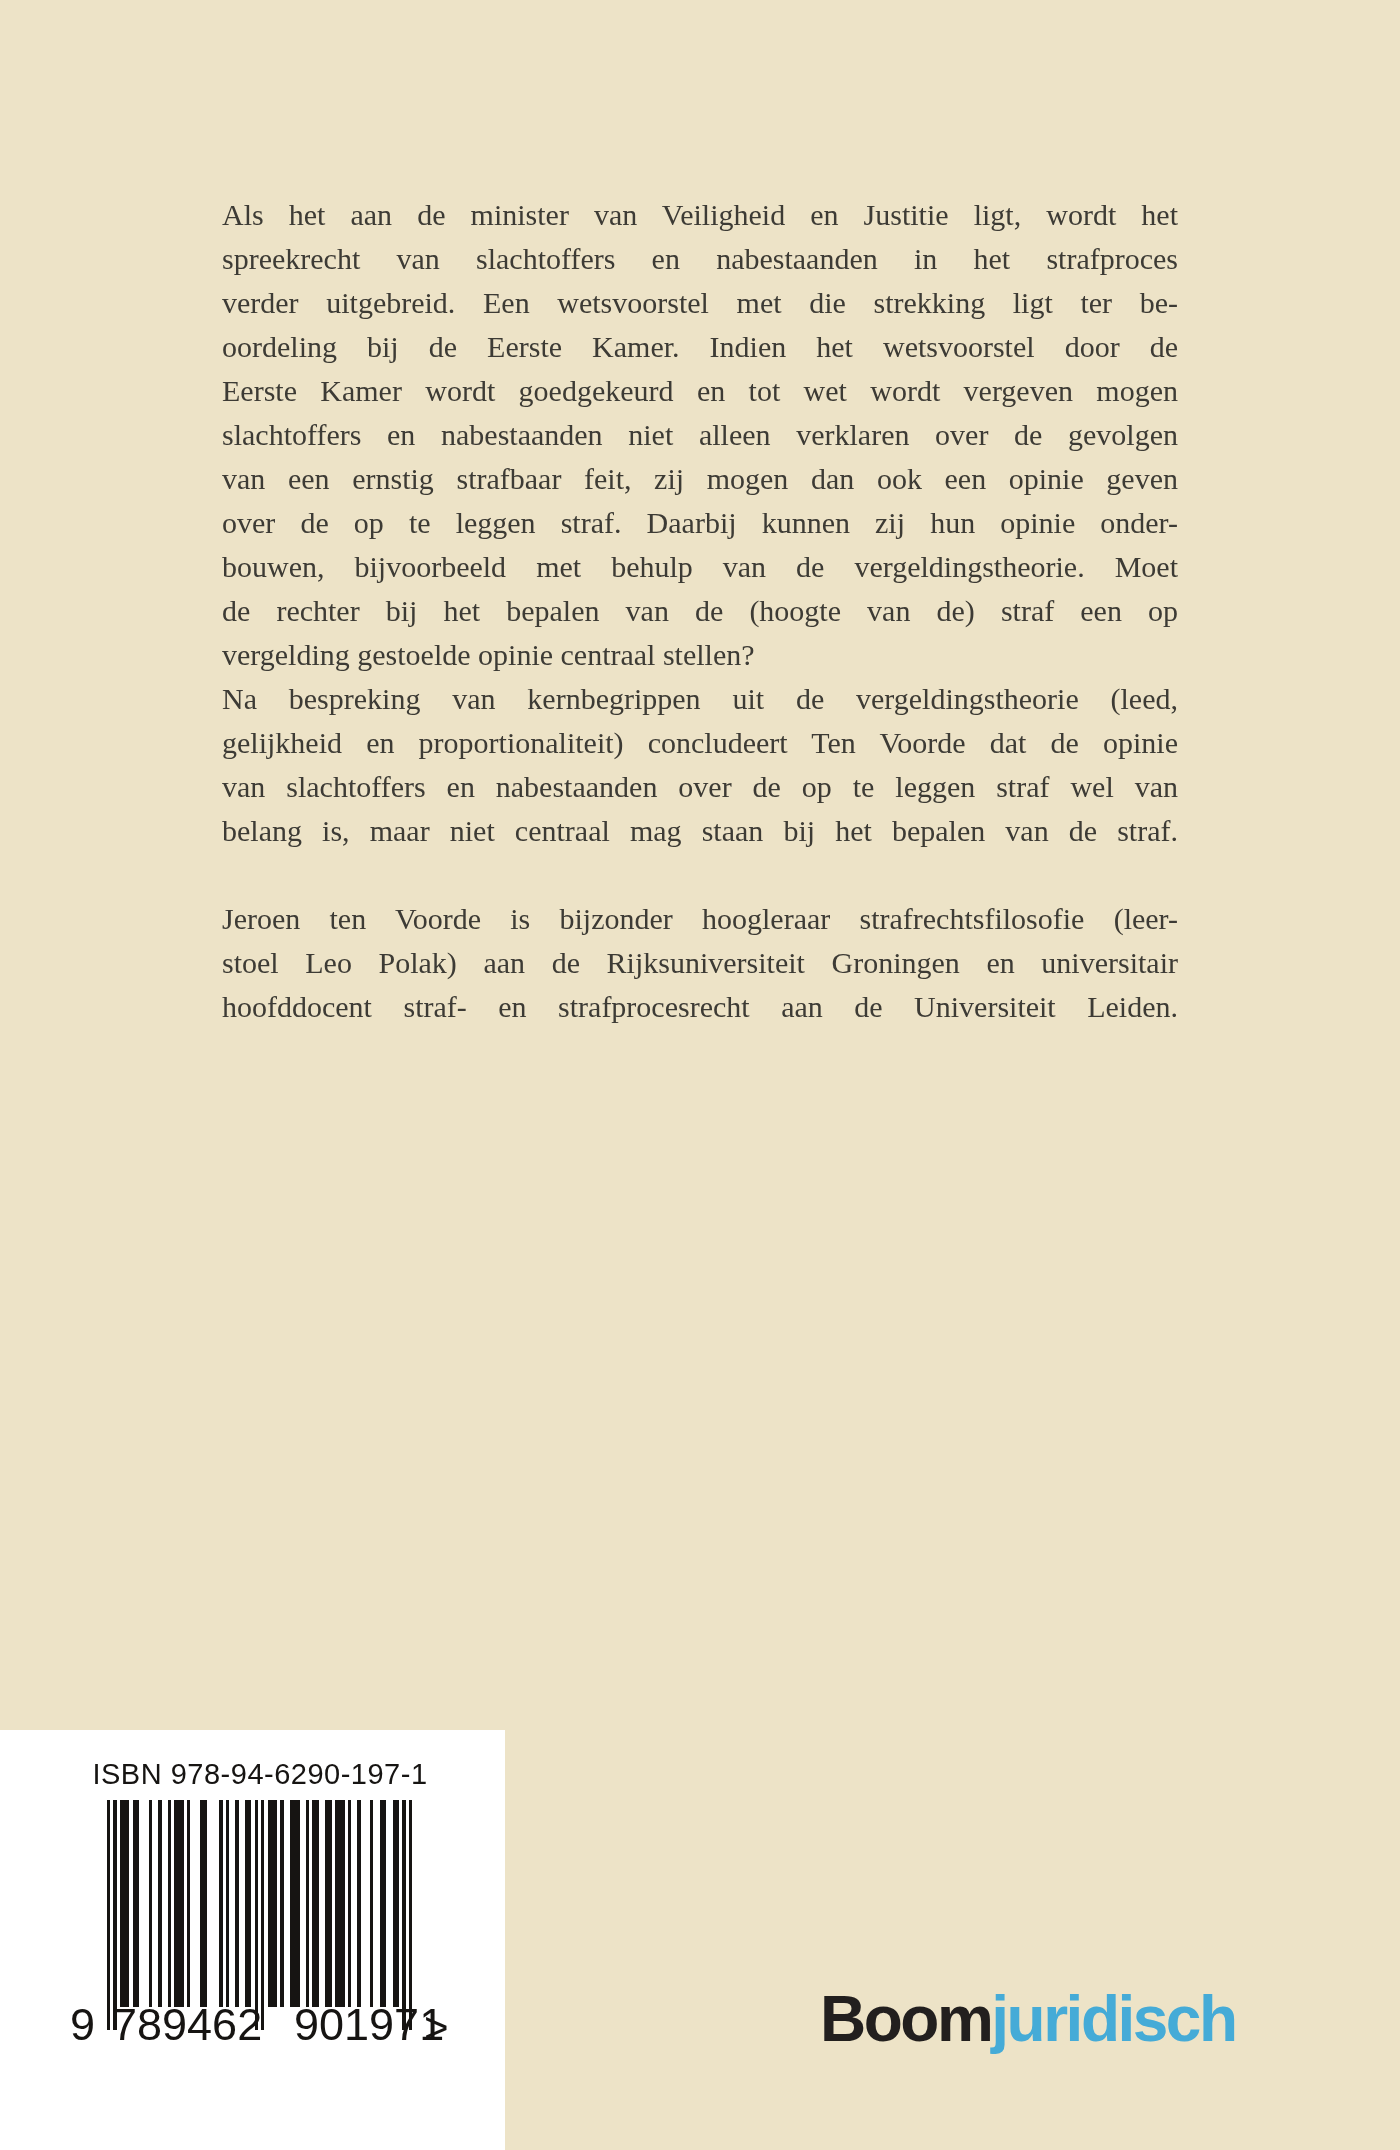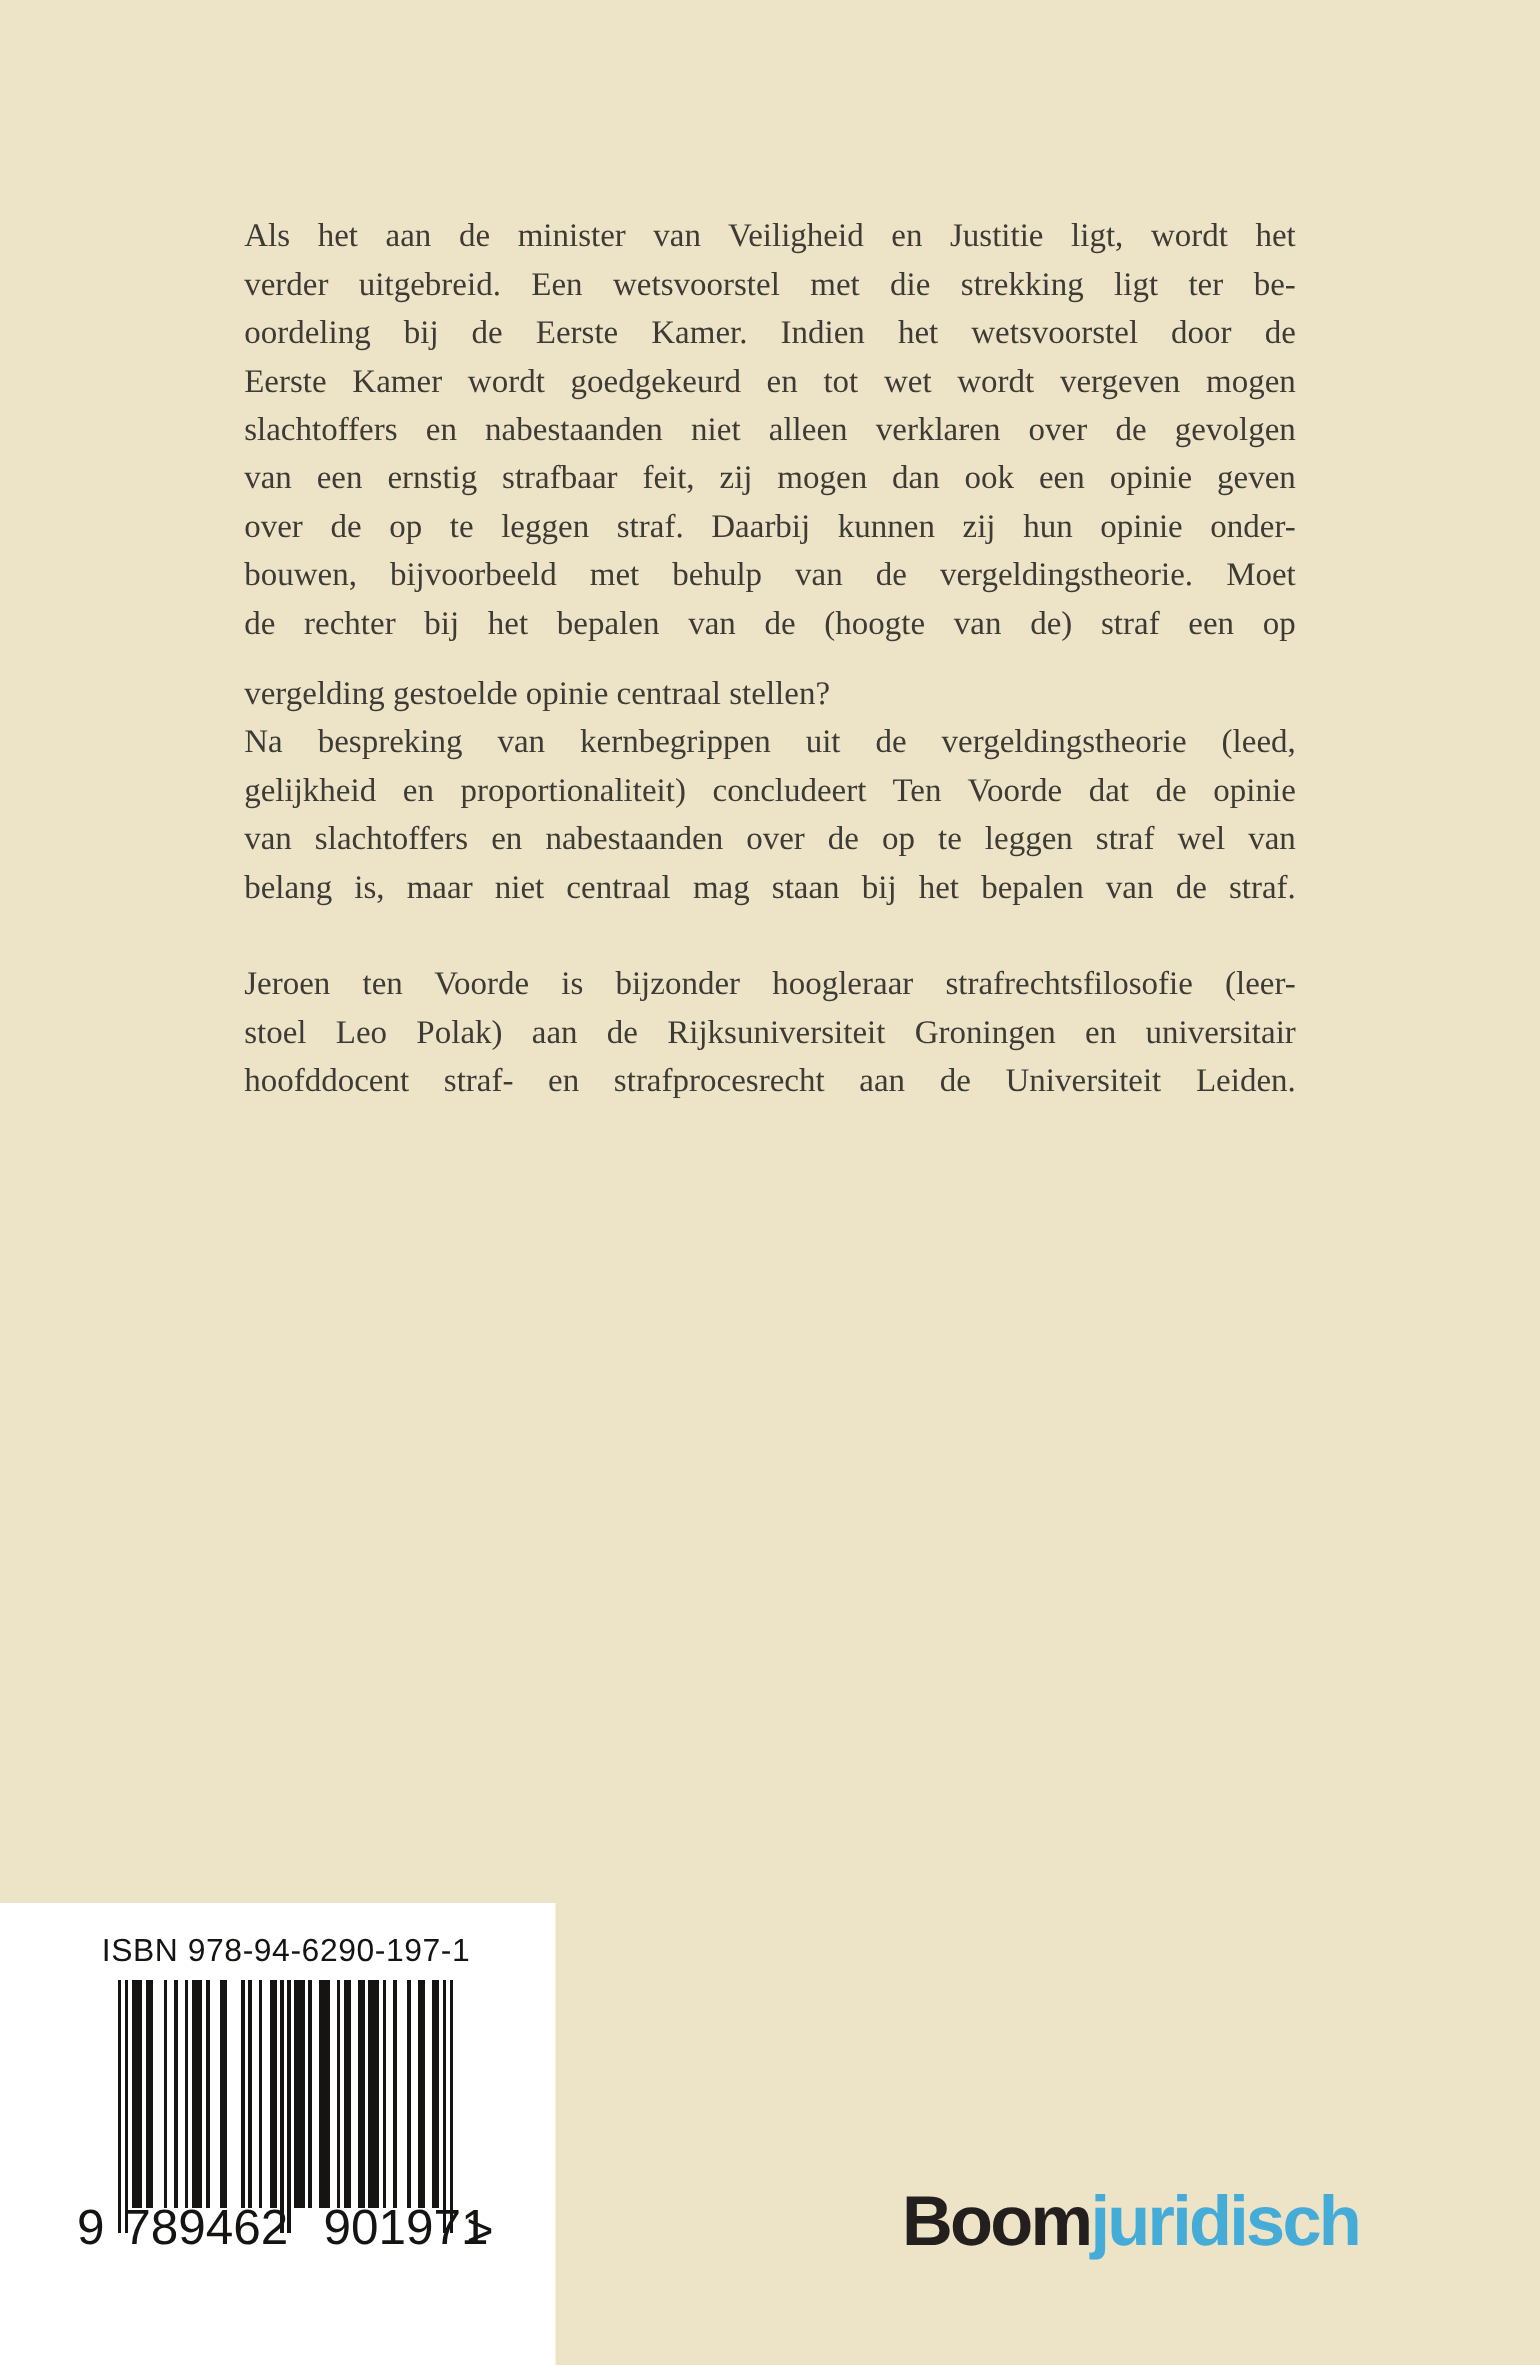--- a/index.html
+++ b/index.html
@@ -17,21 +17,21 @@
     left:222px;top:193px;width:956px;
     color:#3D3B35;
   }
   .line{
     height:44px;line-height:44px;
     font-size:30px;
     text-align:justify;
     text-align-last:justify;
     text-justify:inter-word;
   }
-  .line.short{text-align-last:left;margin-top:20px;}
+  .line.short{text-align-last:left;}
   .spacer{height:44px;}
   
   .isbn-box{
     position:absolute;
     left:0;top:1730px;width:505px;height:431px;
     background:#FFFFFF;
   }
   .isbn-label{
     position:absolute;
     left:0;top:28px;width:520px;
@@ -70,20 +70,21 @@
   .logo .black{color:#221F1E;text-align:right;}
   .logo .blue{color:#45ABD7;}
 </style>
 </head>
 <body>
 
 <div class="cover">
 
   <div class="blurb">
     <div class="line">Als het aan de minister van Veiligheid en Justitie ligt, wordt het</div>
+    <div class="line">spreekrecht van slachtoffers en nabestaanden in het strafproces</div>
     <div class="line">verder uitgebreid. Een wetsvoorstel met die strekking ligt ter be-</div>
     <div class="line">oordeling bij de Eerste Kamer. Indien het wetsvoorstel door de</div>
     <div class="line">Eerste Kamer wordt goedgekeurd en tot wet wordt vergeven mogen</div>
     <div class="line">slachtoffers en nabestaanden niet alleen verklaren over de gevolgen</div>
     <div class="line">van een ernstig strafbaar feit, zij mogen dan ook een opinie geven</div>
     <div class="line">over de op te leggen straf. Daarbij kunnen zij hun opinie onder-</div>
     <div class="line">bouwen, bijvoorbeeld met behulp van de vergeldingstheorie. Moet</div>
     <div class="line">de rechter bij het bepalen van de (hoogte van de) straf een op</div>
     <div class="line short">vergelding gestoelde opinie centraal stellen?</div>
     <div class="line">Na bespreking van kernbegrippen uit de vergeldingstheorie (leed,</div>

